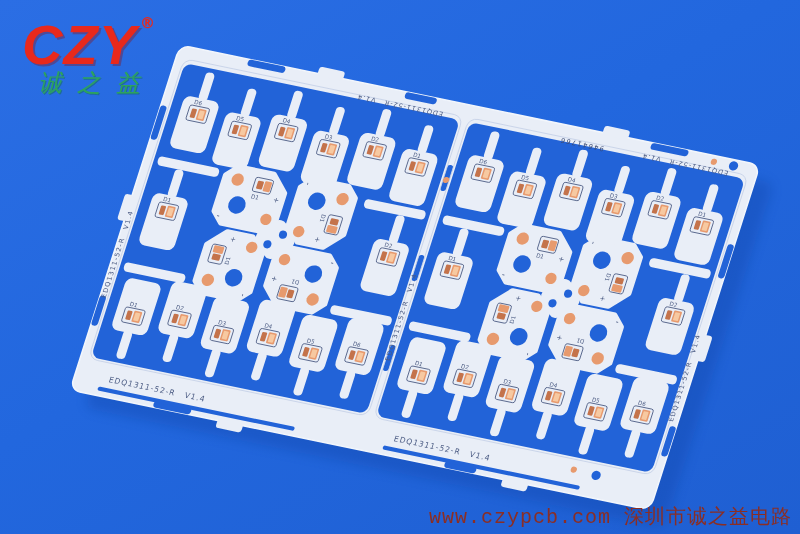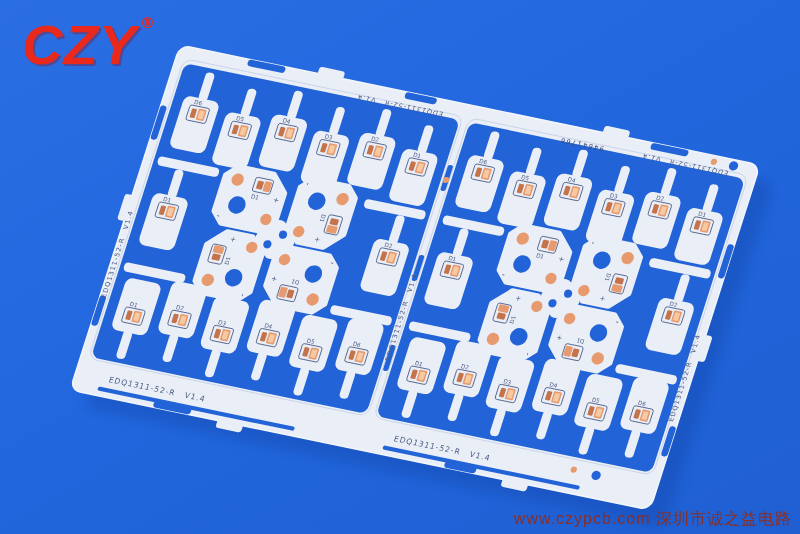--- a/index.html
+++ b/index.html
@@ -18,30 +18,31 @@
   .logo-reg{font-size:15px;font-weight:bold;font-style:normal;
     color:var(--logo-red,#e8291c);vertical-align:36px;margin-left:3px}
   .logo-sub{
     font-family:"DejaVu Serif",serif;font-style:italic;
     font-size:24px;color:var(--logo-green,#2da35e);
     letter-spacing:15px;margin:-4px 0 0 16px;
     text-shadow:1px 1px 0 rgba(20,110,60,.45);
   }
   .watermark{
     position:absolute;right:8px;bottom:4px;z-index:3;
-    font-family:Liberation Sans, sans-serif;
-    font-size:16px;letter-spacing:1px;color:var(--wm-color,#8b2e24);margin-top:24px;
+    font-family:Liberation Mono, monospace;
+    font-size:20px;letter-spacing:1px;color:var(--wm-color,#8b2e24);margin-top:24px;
   }
   svg{position:absolute;left:0;top:0}
 </style>
 </head>
 <body style="--logo-red: #e8291c; --logo-green: #2da35e; --wm-color: #8b2e24;">
 
 <div class="logo">
   <span class="logo-text">CZY</span><span class="logo-reg">®</span>
+  <div class="logo-sub">诚之益</div>
 </div>
 
 <svg id="photo" width="800" height="534" viewBox="0 0 800 534" font-family="DejaVu Sans, sans-serif">
   <defs>
     <filter id="soft" x="-20%" y="-20%" width="140%" height="140%">
       <feGaussianBlur stdDeviation="6"></feGaussianBlur>
     </filter>
   </defs>
   <g id="shadowg" transform="translate(14,18)" opacity="0.3" filter="url(#soft)">
       <g transform="matrix(0.9831,0.2034,-0.3188,1,180,45)">

